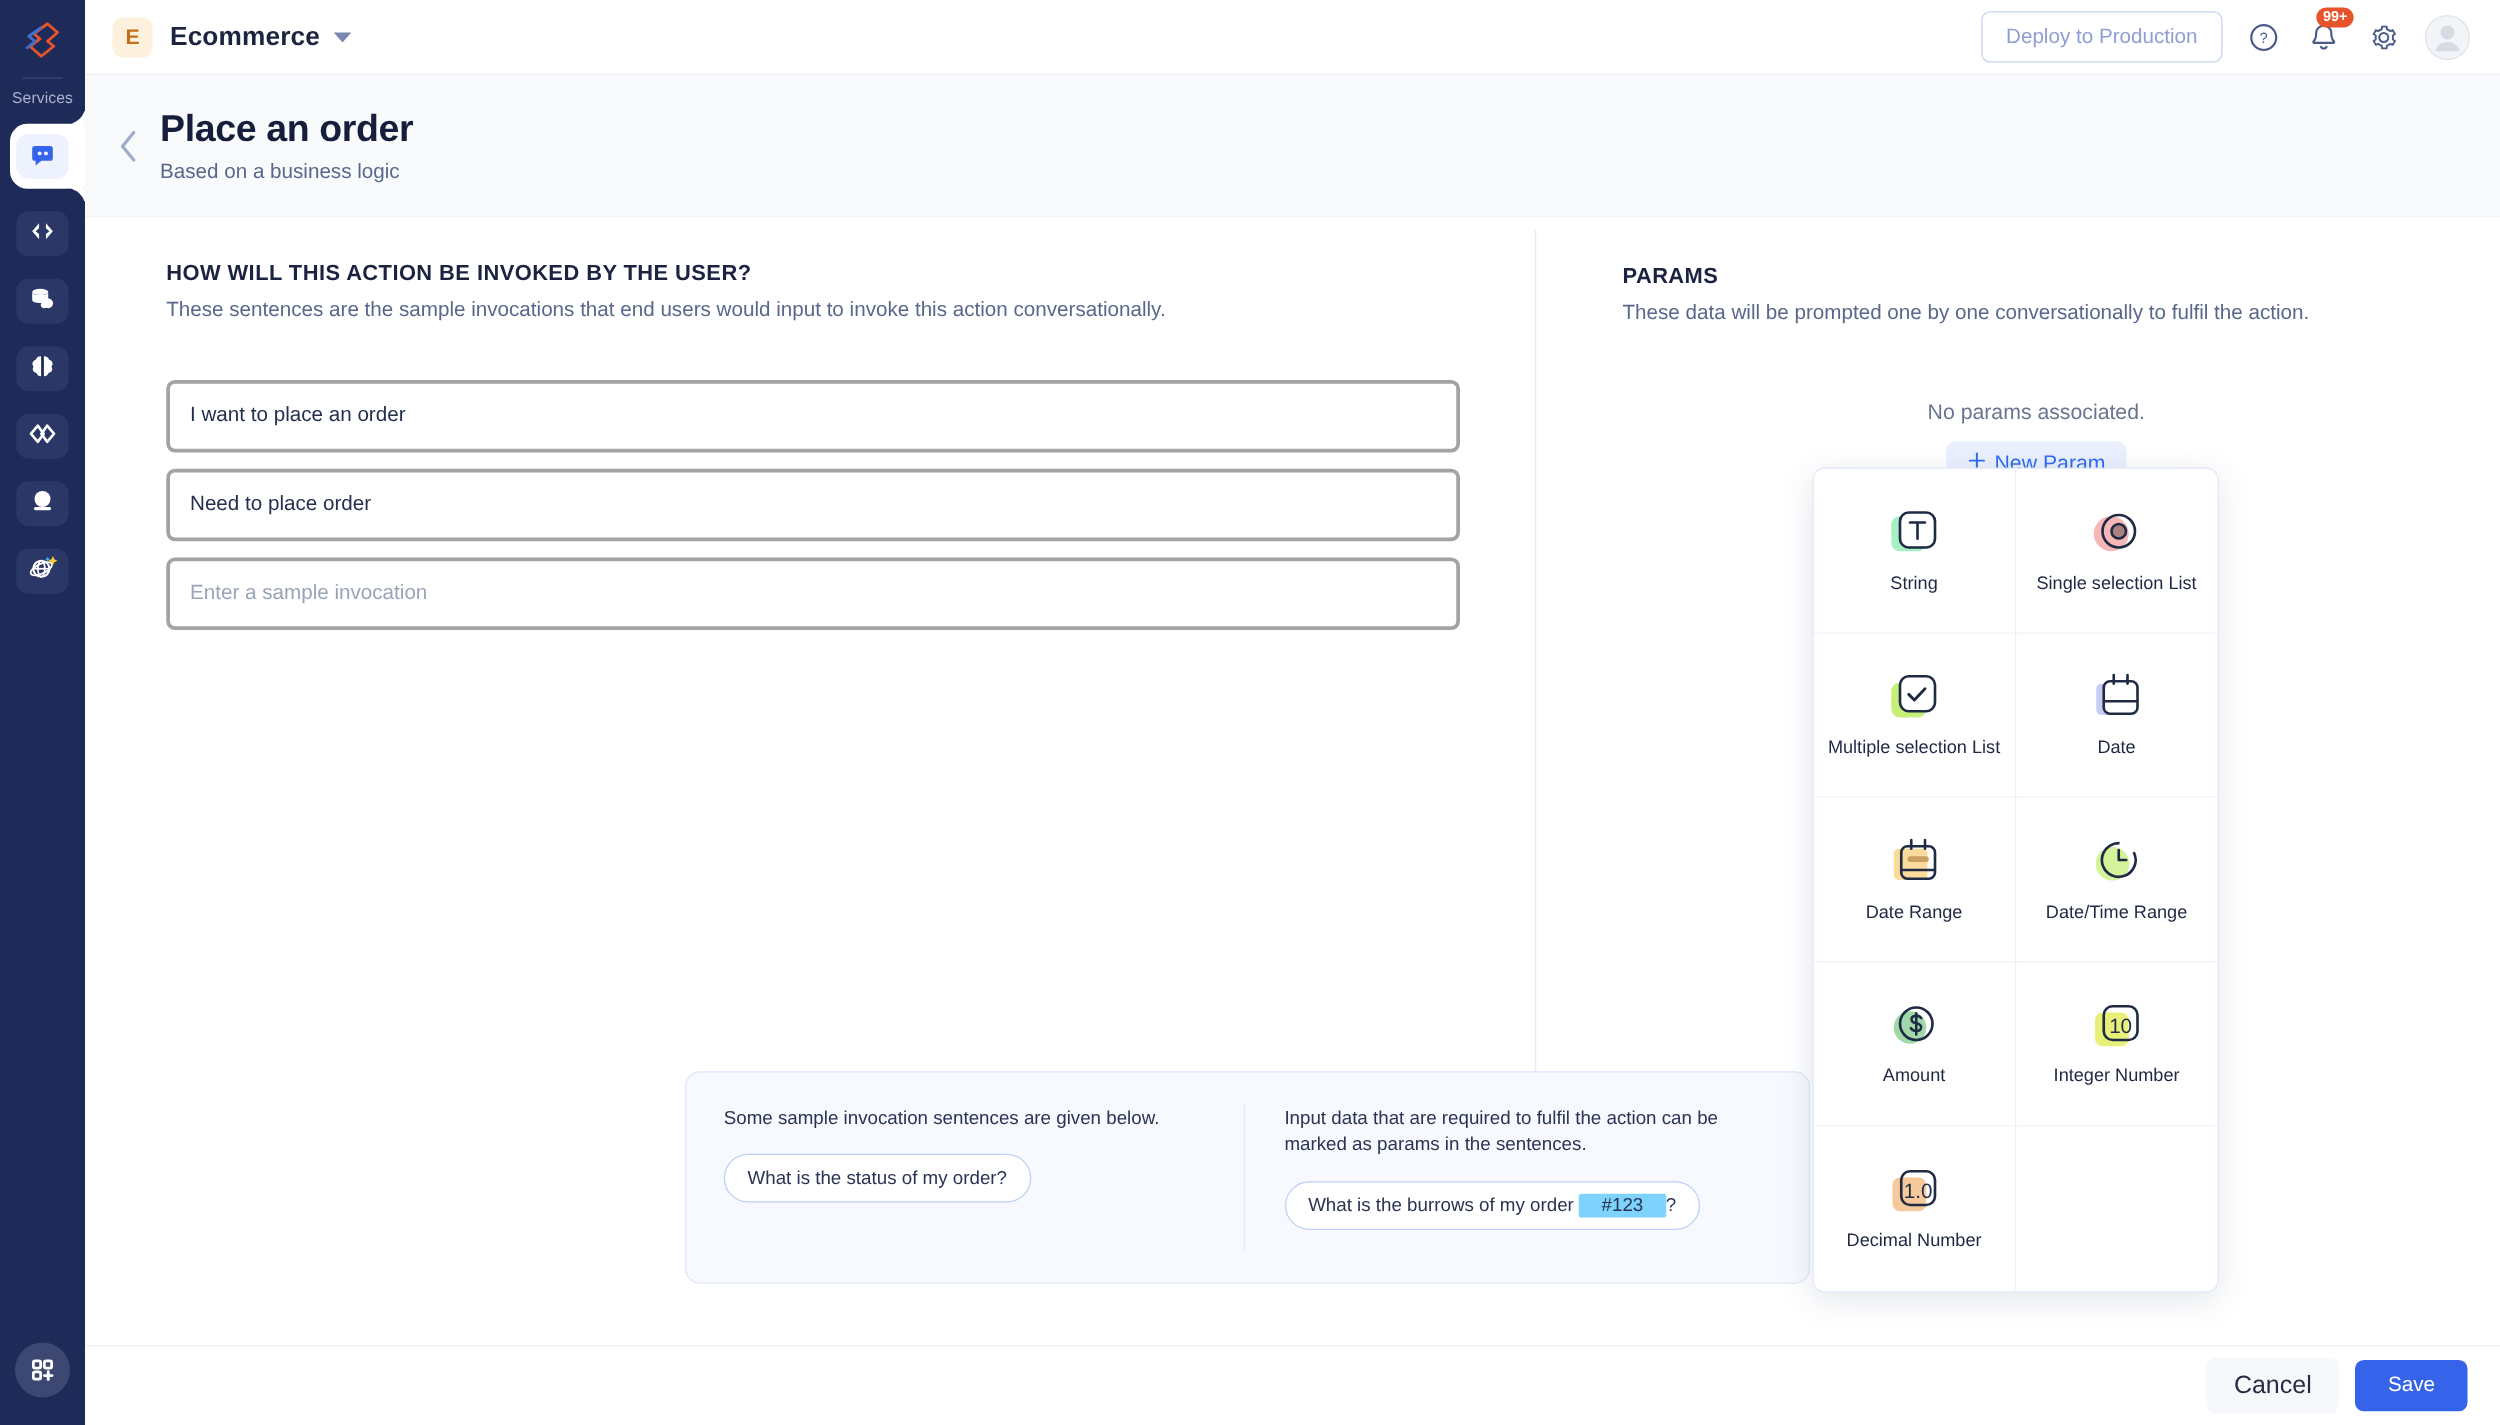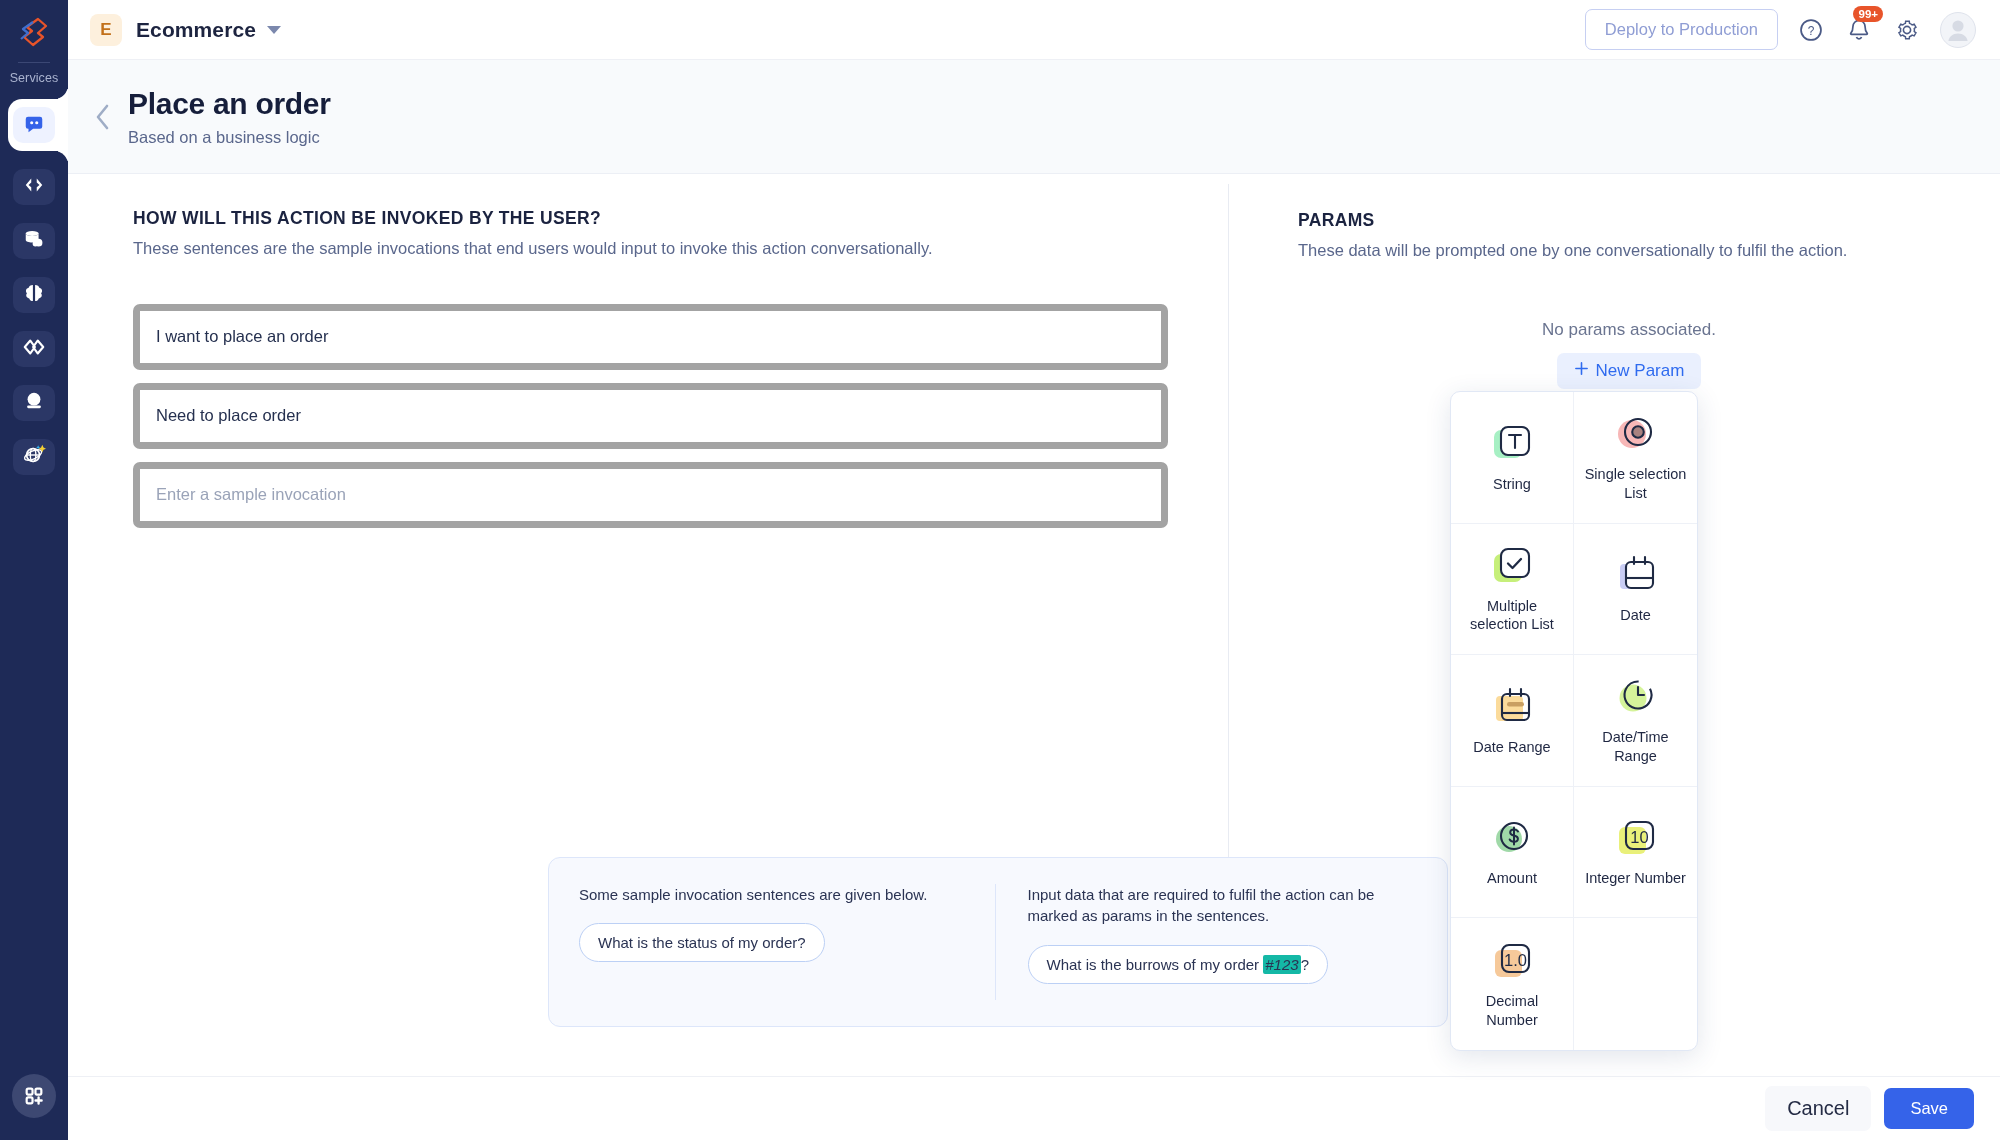--- a/index.html
+++ b/index.html
@@ -86,36 +86,36 @@
   .main { position:absolute; left:68px; top:174px; right:0; bottom:64px; background:#fff; }
   .col-left  { position:absolute; left:0; top:0; width:1160px; height:100%; padding:34px 60px 0 65px; }
   .col-right { position:absolute; left:1160px; top:0; right:0; height:100%; padding:36px 40px 0 70px; }
   .vdiv { position:absolute; left:1160px; top:10px; width:1px; height:680px; background:#e8ebf2; }
 
   .sec-title { font-size:17.5px; font-weight:700; color:#1b2340; letter-spacing:.35px; }
   .sec-desc  { font-size:16.5px; color:#5a678c; margin-top:10px; }
 
   .inputs { margin-top:46px; display:flex; flex-direction:column; gap:13px; }
   .inv-box {
-    border:7px solid #a3a3a3; border-radius:7px; background:#fff;
+    border:3px solid #a3a3a3; border-radius:7px; background:#fff;
     padding:14px 16px; font-size:16.5px; color:#25304f; line-height:1.45;
   }
   .inv-box.ph { color:#9aa3b8; }
 
   .params-empty { text-align:center; margin-top:60px; }
   .params-empty .msg { font-size:17px; color:#6a7490; }
   .newparam-btn {
     display:inline-flex; align-items:center; gap:7px; margin-top:13px;
     background:#eaf0fe; color:#2f6bef; font-size:17px;
     border-radius:7px; padding:8px 17px;
   }
 
   
   .typepanel {
-    position:absolute; left:1450px; top:391px; width:248px; height:660px;
+    position:absolute; left:1450px; top:374px; width:325px; height:660px;
     background:#fff; border:1px solid #e1e8f5; border-radius:10px;
     box-shadow:0 6px 26px rgba(40,60,110,.13);
     display:grid; grid-template-columns:1fr 1fr; grid-template-rows:repeat(5,1fr);
     overflow:hidden; z-index:40;
   }
   .tp-cell {
     display:flex; flex-direction:column; align-items:center; justify-content:center;
     gap:9px; padding:6px 8px; text-align:center;
     border-right:1px solid #eef1f7; border-bottom:1px solid #eef1f7;
   }
@@ -132,21 +132,21 @@
     display:flex; padding:26px 30px; z-index:20;
   }
   .hint-col { flex:1; padding-right:26px; }
   .hint-col + .hint-col { border-left:1px solid #dde6fa; padding-left:32px; padding-right:0; }
   .hint-txt { font-size:15px; color:#2a3353; line-height:1.42; }
   .hint-chip {
     display:inline-block; margin-top:18px; background:#fff;
     border:1px solid #bcd0f5; border-radius:22px; padding:10px 18px;
     font-size:15px; color:#2a3353;
   }
-  .hl { background:#14b8a6; border-radius:2px; padding:1px 2px;font-style:italic; }
+  .hl { background:#7dd3fc; border-radius:2px; padding:1px 18px; }
 
   
   .footer {
     position:absolute; left:68px; right:0; bottom:0; height:64px;
     background:#fff; border-top:1px solid #eef0f5;
     display:flex; align-items:center; justify-content:flex-end; gap:13px; padding-right:26px;
   }
   .btn-cancel { background:#f7f8fb; color:#252c45; font-size:20px; border-radius:7px; padding:11px 22px;text-align:right; }
   .btn-save   { background:#3563e9; color:#fff; font-size:16.5px; border-radius:7px; padding:11px 26px; }
 </style>

